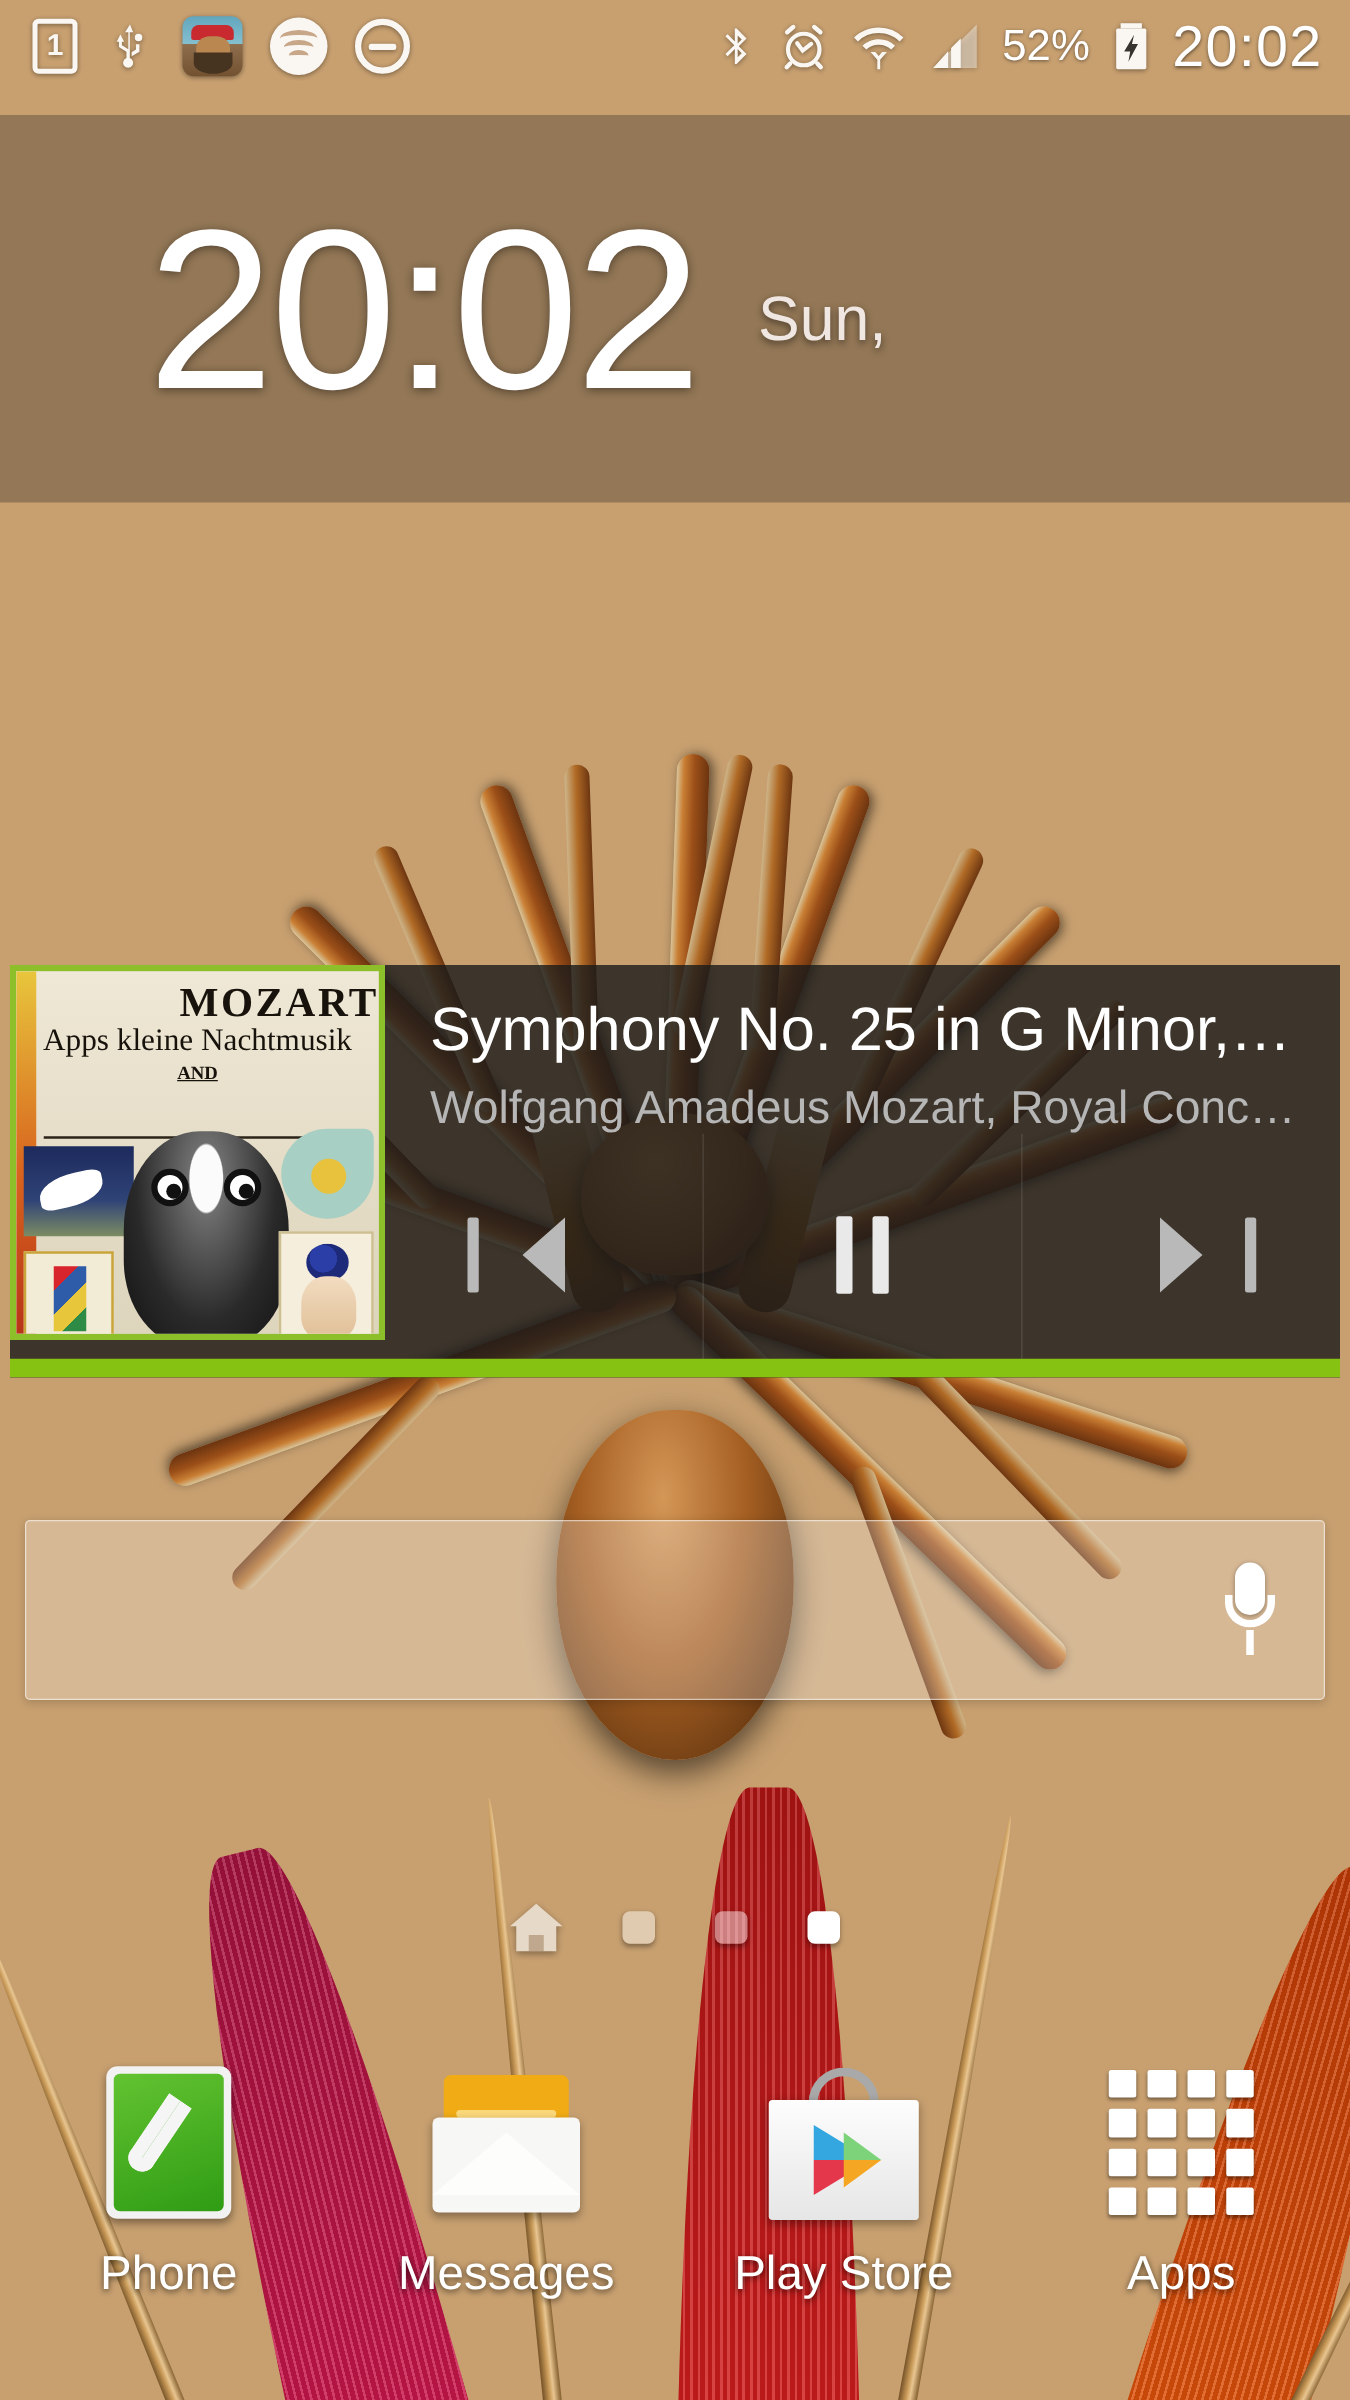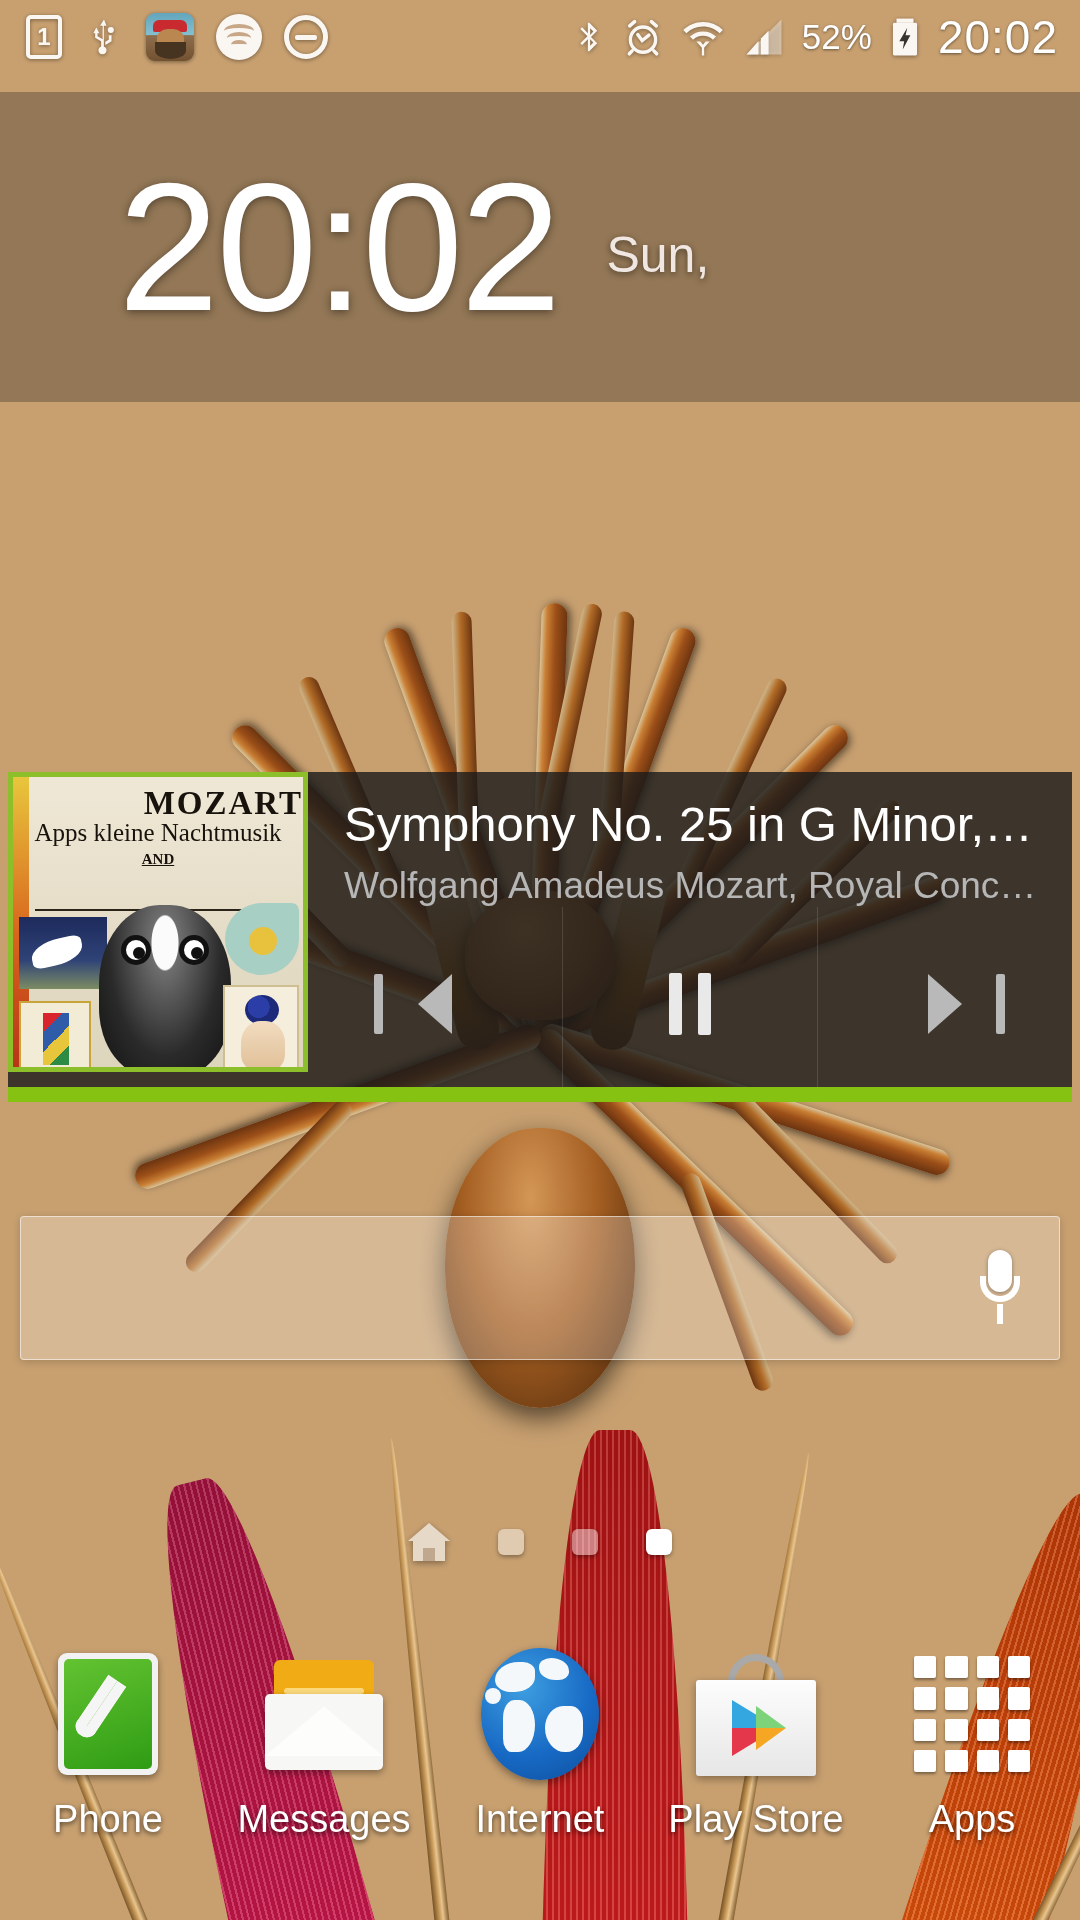--- a/index.html
+++ b/index.html
@@ -452,32 +452,20 @@
         <div class="l"></div>
           <div class="l"></div>
           <div class="l"></div>
         <div class="env"></div>
           <div class="vee"></div>
       </div>
     </div>
     <div class="docklabel">Messages</div>
   </div>
 
-  <div class="dockitem">
-    <div class="dockicon">
-      <div class="ic-globe">
-          <u></u>
-          <u></u>
-          <u></u>
-          <u></u>
-          <u></u>
-        </div>
-    </div>
-    <div class="docklabel">Internet</div>
-  </div>
 
   <div class="dockitem">
     <div class="dockicon">
       <div class="ic-play">
         <div class="handle"></div>
         <div class="bag"></div>
         <div class="tri">
           <b class="t1"></b>
             <b class="t2"></b>
             <b class="t3"></b>

